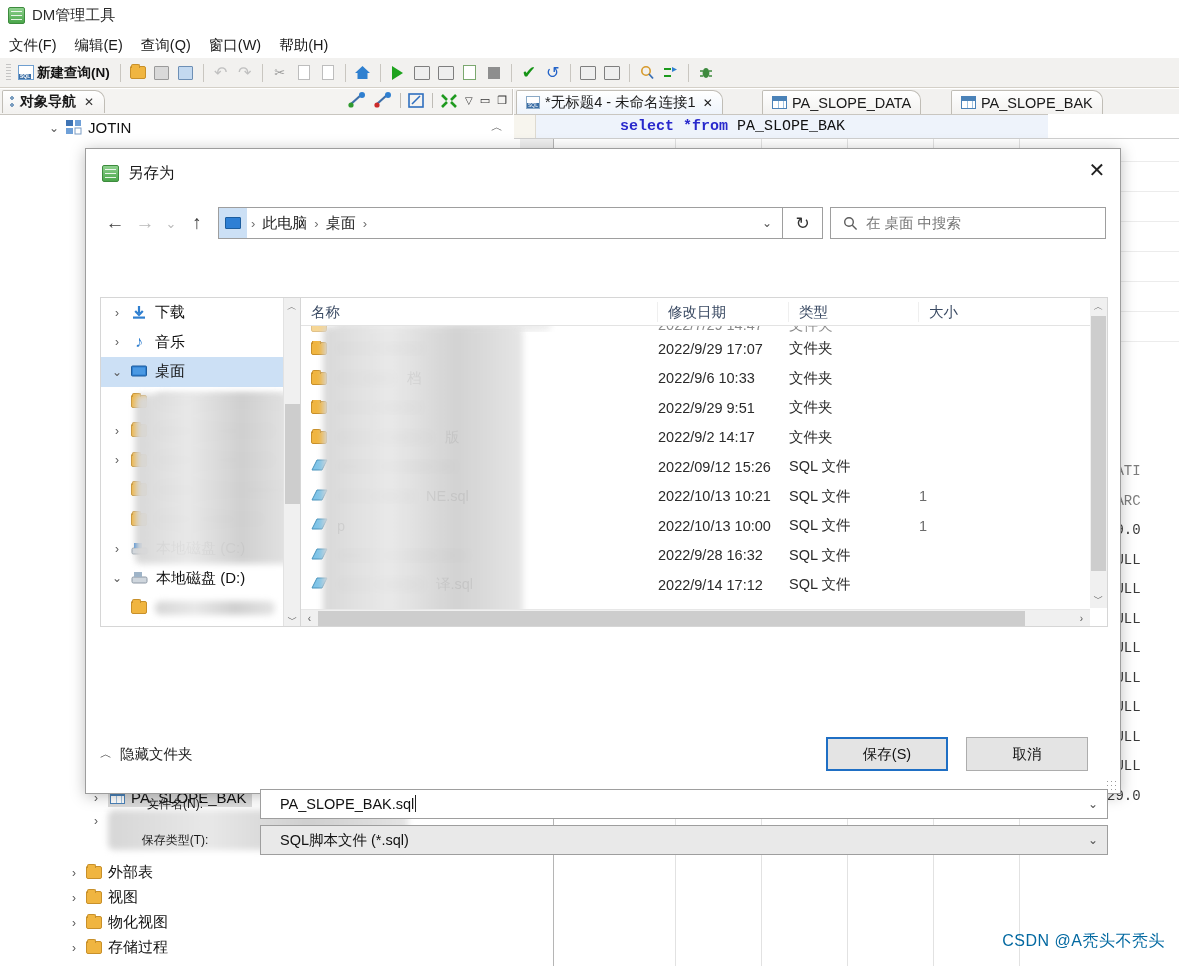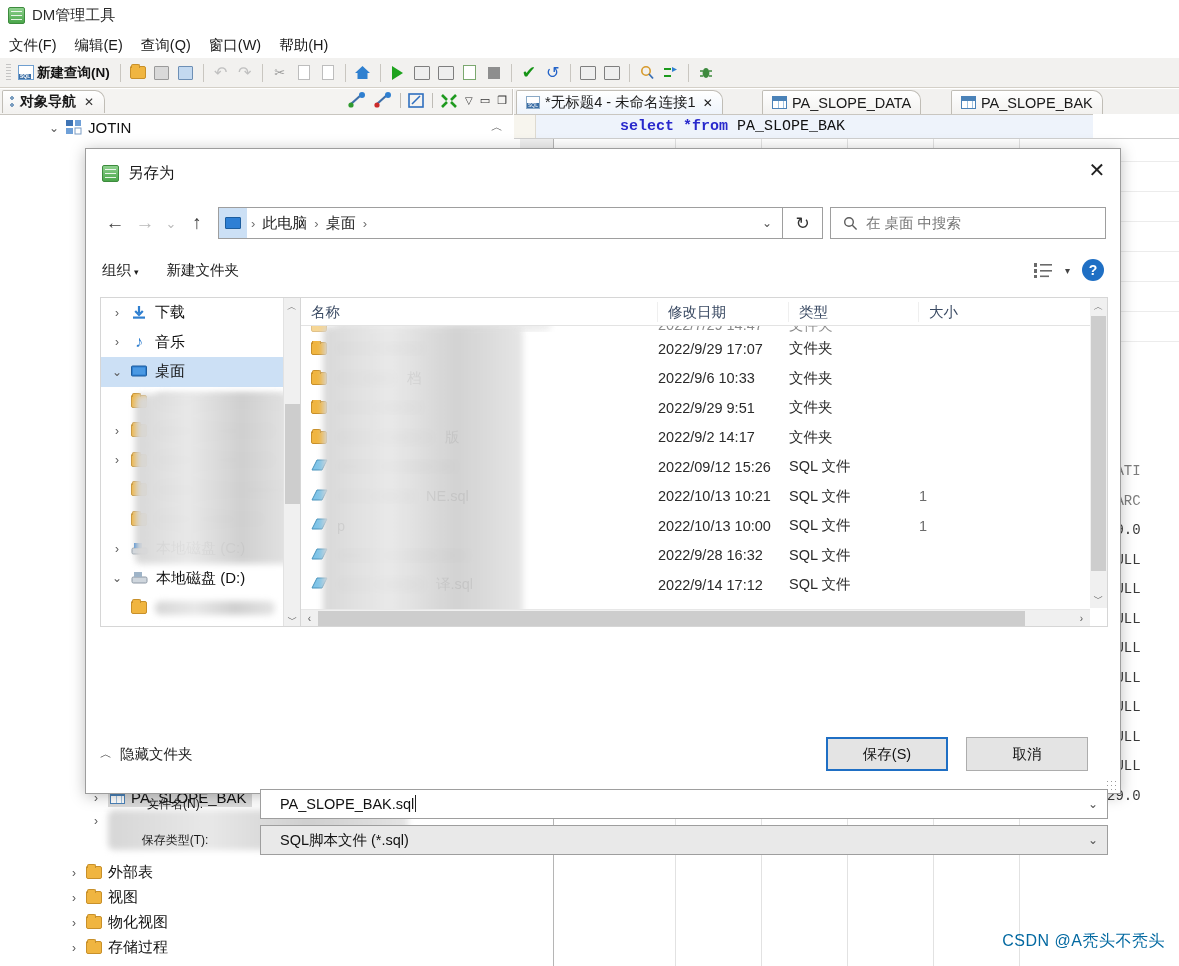--- a/index.html
+++ b/index.html
@@ -153,21 +153,21 @@
     width:15px;height:13px;background:#fff;border:1px solid #4a82b8;
     background-image:
       linear-gradient(#4a82b8,#4a82b8),
       linear-gradient(#9fc2e0,#9fc2e0),
       linear-gradient(#9fc2e0,#9fc2e0);
     background-size: 100% 4px, 1px 100%, 1px 100%;
     background-position: 0 0, 5px 0, 10px 0;
     background-repeat:no-repeat;
   }
   .ed-code {
-    position:absolute; left:0; top:25px; width:579px; height:24px;
+    position:absolute; left:0; top:25px; width:534px; height:24px;
     background:#eef3fb; border-top:1px solid #c9c6c0;
     display:flex; align-items:center;
   }
   .ed-gutter { width:22px; height:24px; background:#f7f5ee; border-right:1px solid #dedad0; }
   .code-text { font-family:"Liberation Mono","DejaVu Sans Mono",monospace; font-size:15px; color:#111; padding-left:12px; white-space:pre; }
   .kw { color:#2828cc; font-weight:bold; }
 
   .ed-body {
     position:absolute; left:0; top:49px; width:665px; height:828px; background:#fff;
     border-top:1px solid #cfcfcf;
@@ -588,38 +588,20 @@
       <span class="refreshbtn">↻</span>
       <div class="searchbox">
         <svg width="15" height="15" viewBox="0 0 15 15">
           <circle cx="6" cy="6" r="4.3" fill="none" stroke="#5c5c5c" stroke-width="1.4"></circle>
           <line x1="9.3" y1="9.3" x2="13.6" y2="13.6" stroke="#5c5c5c" stroke-width="1.4"></line>
         </svg>
         <span class="search-ph">在 桌面 中搜索</span>
       </div>
     </div>
 
-    <div class="dlg-cmdrow">
-      <span class="cmd">
-        <span>组织</span><span class="carr">▾</span>
-      </span>
-      <span class="cmd">新建文件夹</span>
-      <span class="view-icon">
-        <svg width="19" height="17" viewBox="0 0 19 17">
-          <rect x="0" y="1" width="3" height="4" fill="#6a6a6a"></rect>
-            <rect x="0" y="7" width="3" height="4" fill="#6a6a6a"></rect>
-            <rect x="0" y="13" width="3" height="3" fill="#6a6a6a"></rect>
-          <rect x="6" y="2" width="12" height="1.6" fill="#6a6a6a"></rect>
-            <rect x="6" y="8" width="12" height="1.6" fill="#6a6a6a"></rect>
-            <rect x="6" y="13.5" width="9" height="1.6" fill="#6a6a6a"></rect>
-        </svg>
-        <span style="font-size:10px;color:#444;">▾</span>
-        <span class="helpbtn">?</span>
-      </span>
-    </div>
 
     <div class="dlg-content">
 
       <div class="pane-left">
         <div class="ptree-row">
           <span class="ptw">›</span>
           <svg width="16" height="15" viewBox="0 0 16 15">
             <path d="M8 1 v7 M4.2 6 L8 10 L11.8 6" stroke="#2f7fd0" stroke-width="2.2" fill="none"></path>
             <rect x="2" y="11.5" width="12" height="2.2" fill="#2f7fd0"></rect>
           </svg>

